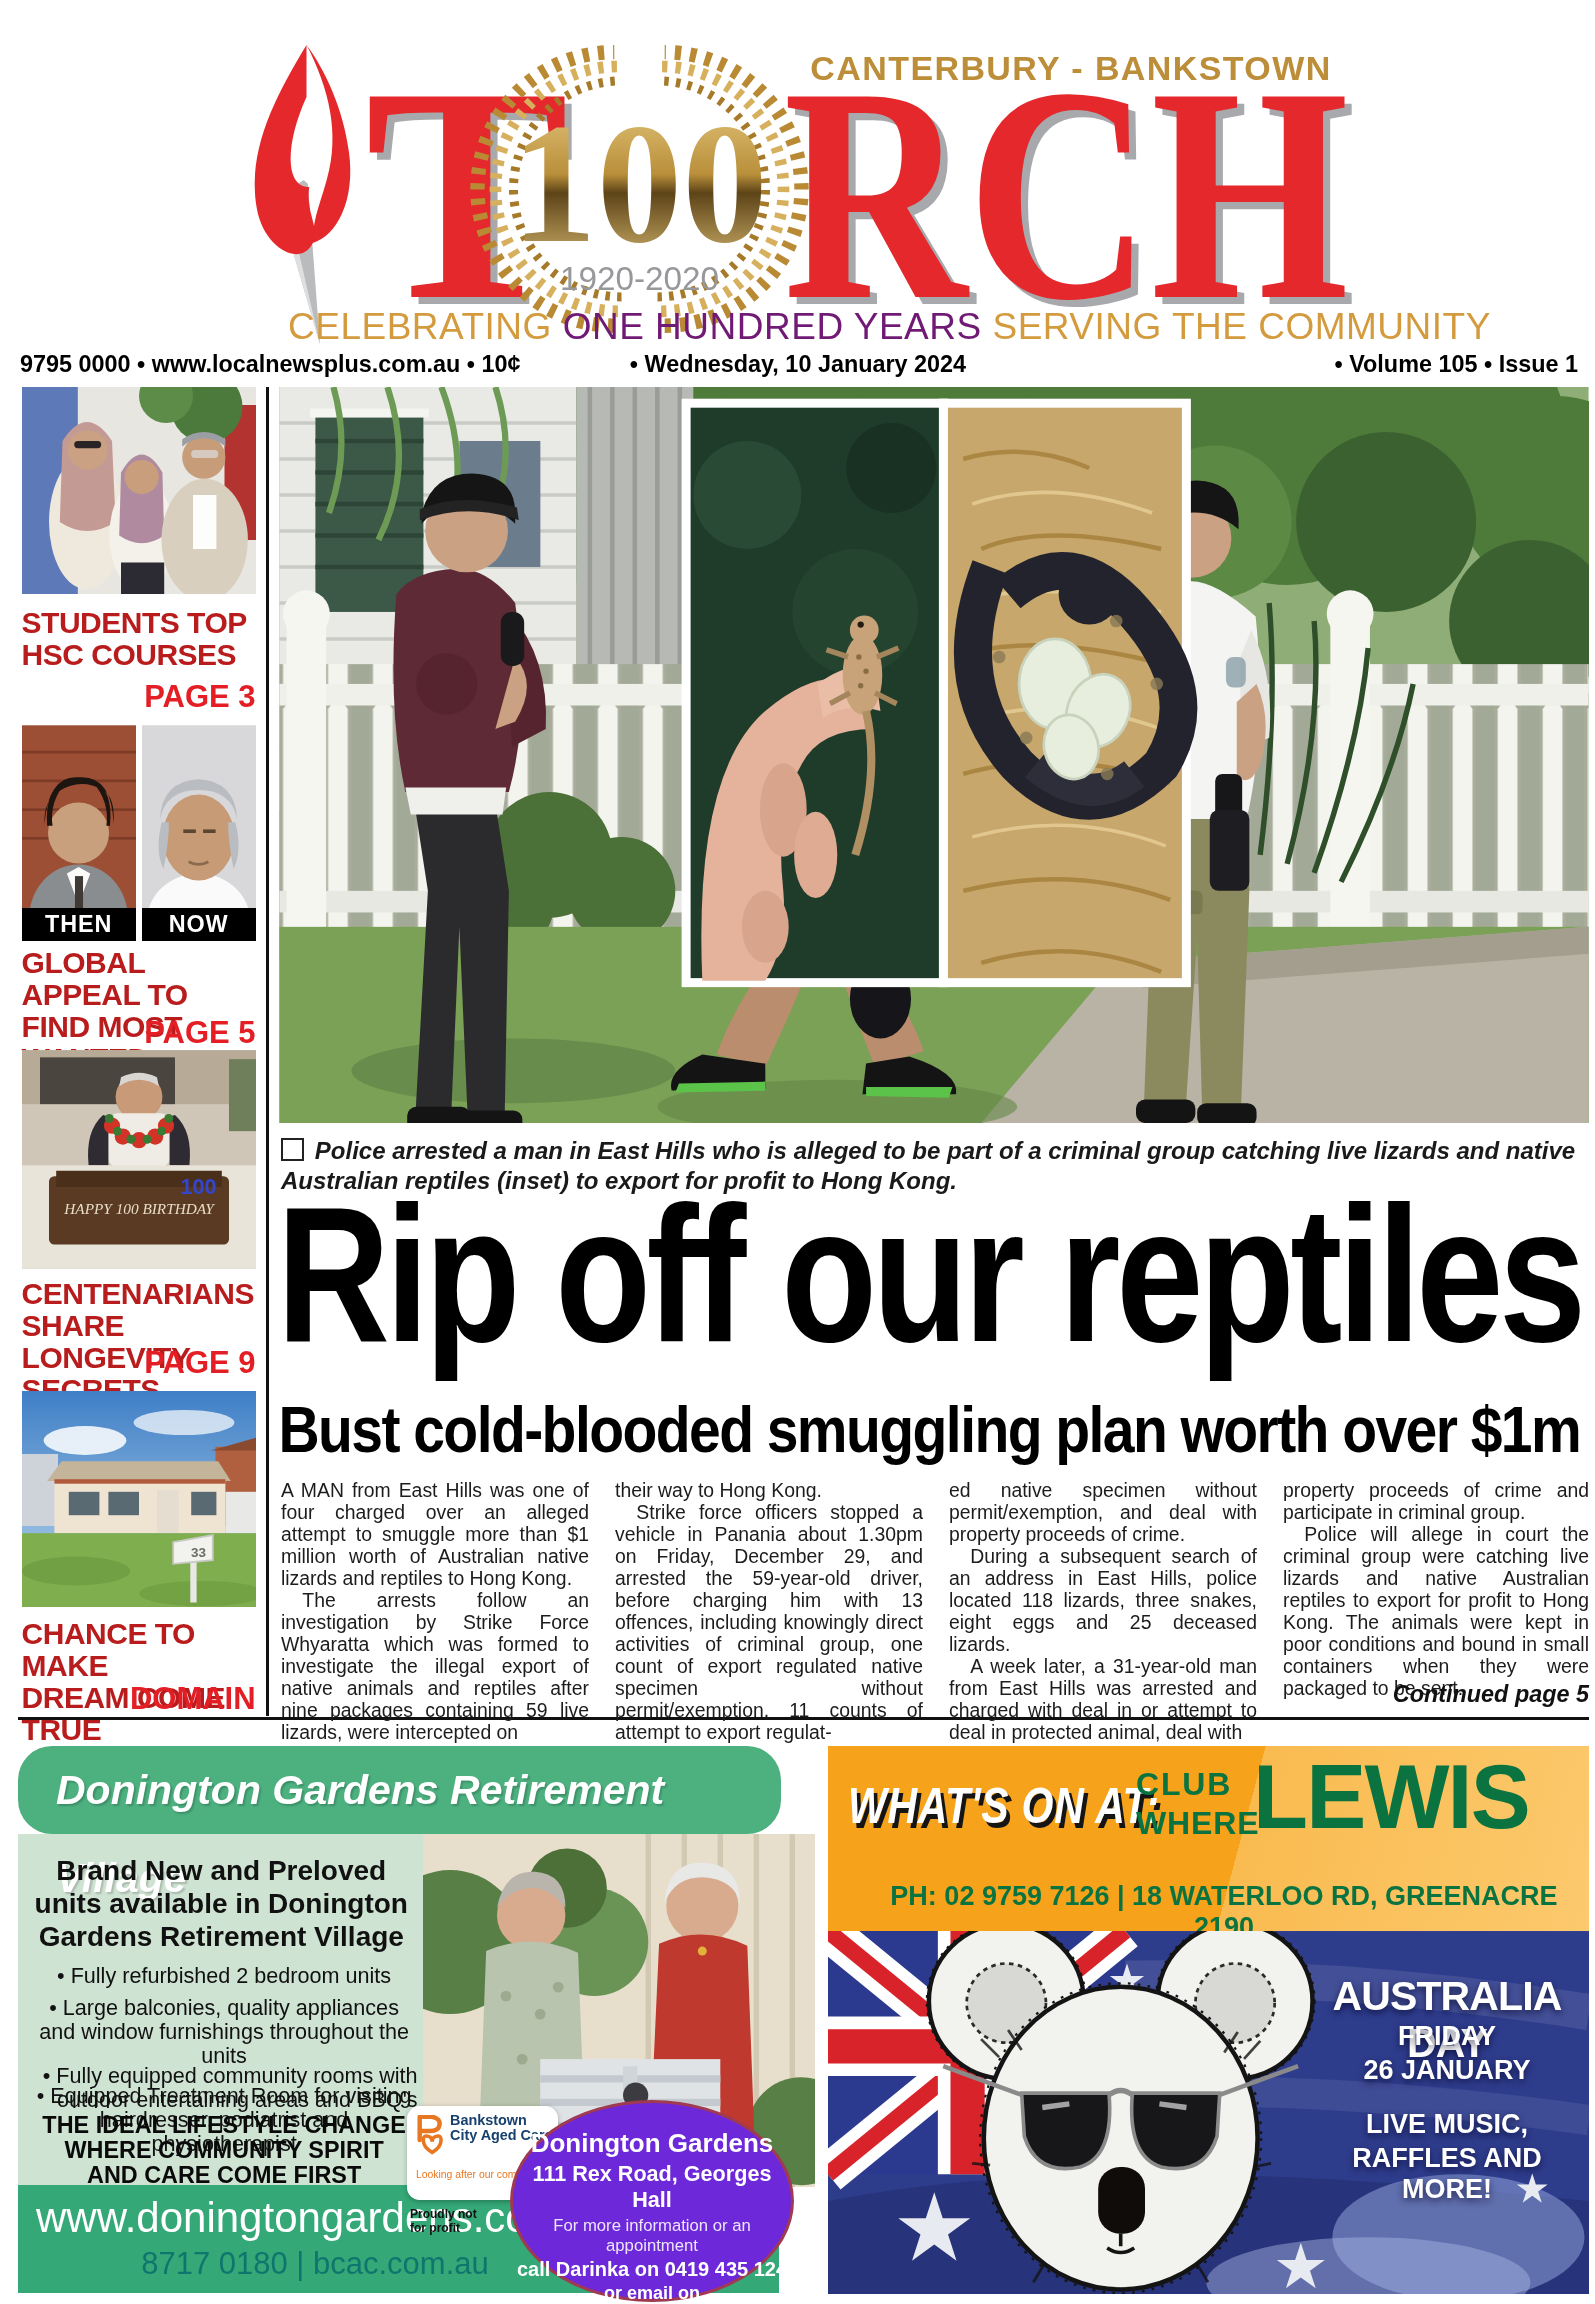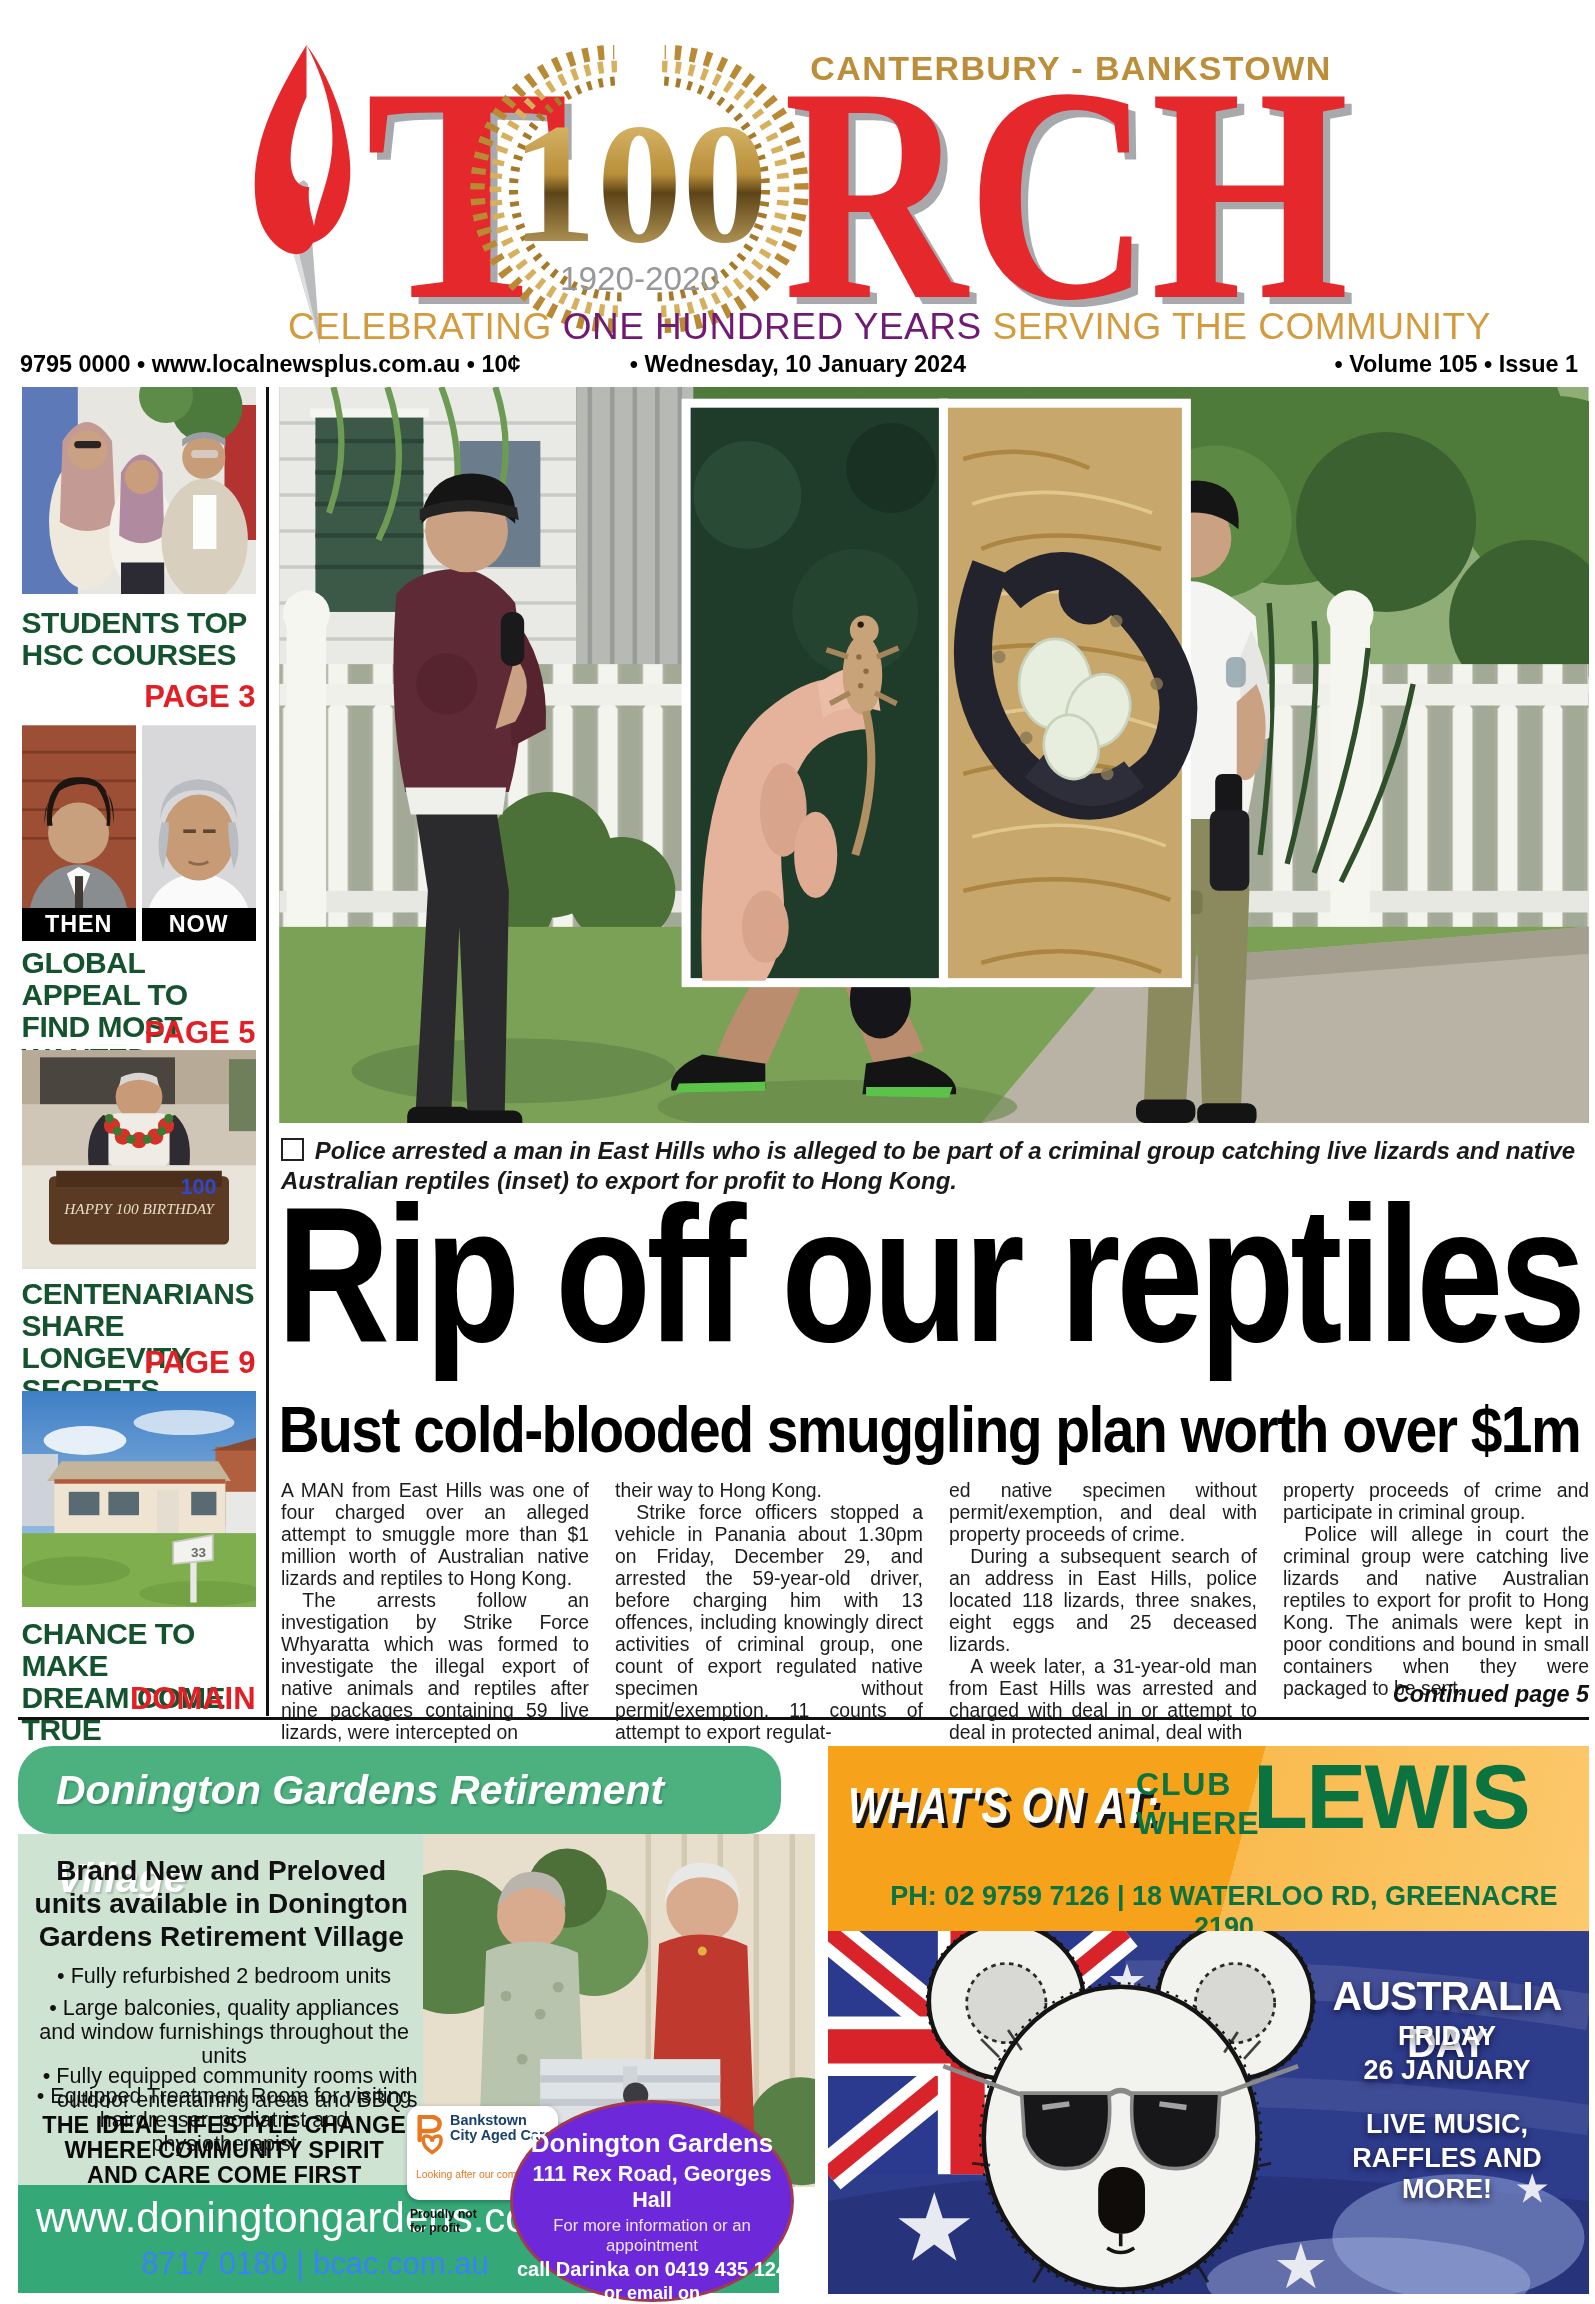--- a/index.html
+++ b/index.html
@@ -18,21 +18,21 @@
   .infobar{top:351px;font-size:23.4px;font-weight:bold;color:#000;}
   #info-left{left:20px;}
   #info-center{left:0;right:0;text-align:center;}
   #info-right{right:18px;text-align:right;margin-left:14px;}
 
   
   #v-divider{left:266px;top:387px;width:2.7px;height:1329px;background:#111;}
   #h-rule{left:18px;top:1717px;width:1571px;height:2.7px;background:#111;}
 
   
-  .teaser-h{left:21.6px;width:234px;color:#14532d;font-weight:bold;
+  .teaser-h{left:21.6px;width:234px;color:#b91c1c;font-weight:bold;
     font-size:30px;line-height:32px;white-space:pre-line;letter-spacing:-0.5px;}
   .teaser-p{left:21.6px;width:234px;text-align:right;color:#e31e25;
     font-weight:bold;font-size:31px;}
   .photo{display:block;}
   .tn-bar{position:absolute;bottom:0;height:33px;background:#000;color:#fff;
     font-weight:bold;font-size:23.4px;text-align:center;line-height:33px;letter-spacing:0.9px;}
 
   
   #caption{left:281px;top:1136px;width:1307px;font-style:italic;font-size:24px;
     line-height:30px;color:#1a1a1a;}
@@ -53,21 +53,21 @@
     padding-left:38px;box-sizing:border-box;text-shadow:1.8px 1.8px 1.8px rgba(0,0,0,.18);}
   #adl-panel{left:0;top:88px;width:797px;height:353px;background:#cfe3d3;}
   #adl-intro{left:10.8px;top:108px;width:385px;text-align:center;font-weight:bold;
     font-size:28px;line-height:33px;color:#111;}
   .adl-bullet{left:12.6px;width:387px;text-align:center;font-size:21.6px;line-height:24px;color:#111;}
   .adl-bullet:before{content:"• ";}
   #adl-tagline{left:12.6px;top:367px;width:387px;text-align:center;font-weight:bold;
     font-size:23.4px;line-height:25px;white-space:pre-line;color:#0a0a0a;}
   #adl-bar{left:0;top:439px;width:761px;height:108px;background:#35a877;}
   #adl-web{left:18px;top:448px;width:558px;text-align:center;color:#fff;font-size:42px;}
-  #adl-phone{left:18px;top:500px;width:558px;text-align:center;color:#3b82f6;font-size:31px;}
+  #adl-phone{left:18px;top:500px;width:558px;text-align:center;color:#0f766e;font-size:31px;}
   #adl-badge{left:389px;top:360px;width:151px;height:94px;background:#fff;border-radius:12.6px;
     box-shadow:0 1.8px 5.4px rgba(0,0,0,.25);padding:7.2px 5.4px 0 7.2px;box-sizing:border-box;}
   #adl-badge .bname{font-size:14.4px;font-weight:bold;color:#17406e;line-height:15.3px;}
   #adl-badge .bslogan{font-size:10.4px;color:#e87722;margin-top:4.5px;}
   #adl-nfp{left:392px;top:461px;width:90px;font-size:12px;font-weight:bold;
     white-space:pre-line;color:#111;}
   #adl-bubble{left:492px;top:354px;width:284px;height:202px;background:#6d28d9;
     border:3.6px solid #a03a52;border-radius:50%;color:#fff;text-align:center;
     box-sizing:border-box;padding-top:25px;}
   #adl-bubble .t1{font-size:26px;font-weight:bold;}

